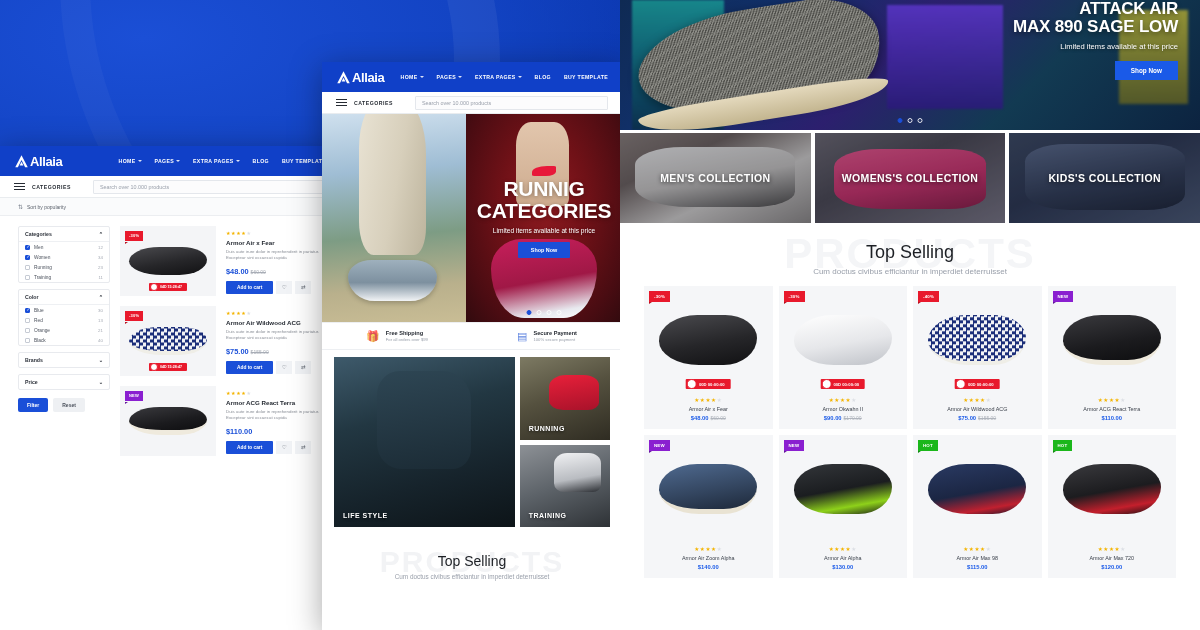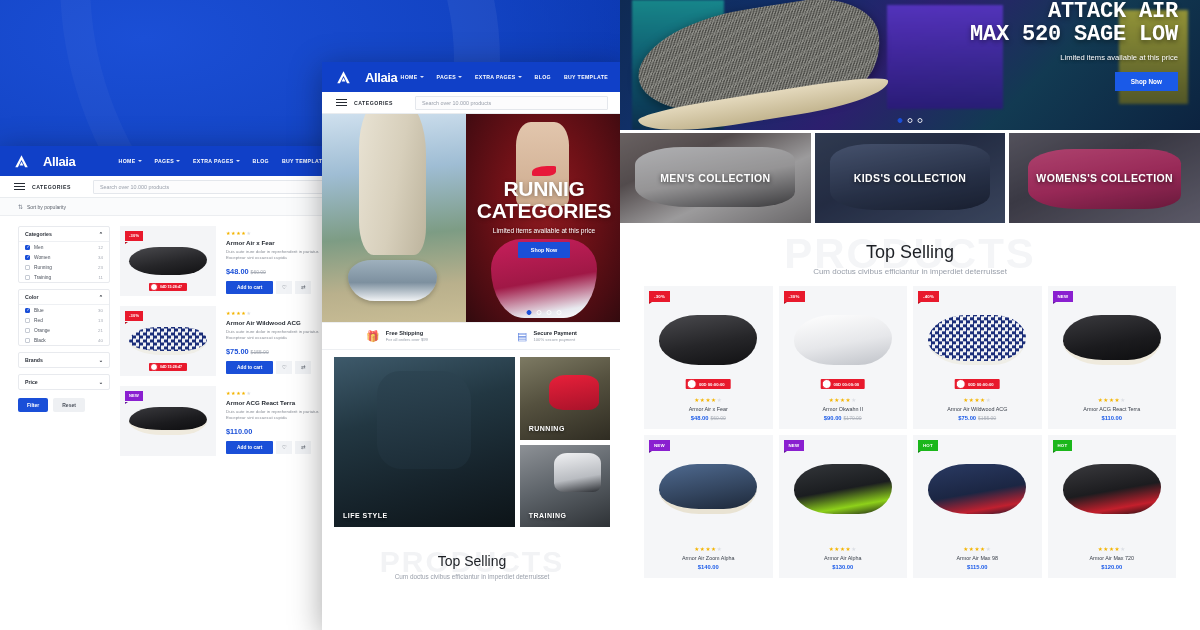--- a/index.html
+++ b/index.html
@@ -30,21 +30,21 @@
 
   
   .win { position: absolute; background: #fff; overflow: hidden; }
   .win.shadowed { box-shadow: 0 6px 30px rgba(0,0,0,0.35); }
 
   
   .navbar {
     background: #1040c8; display: flex; align-items: center;
     padding: 0 14px; height: 30px;
   }
-  .logo { display: flex; align-items: center; gap: 14px; }
+  .logo { display: flex; align-items: center; gap: 1px; }
   .logo-mark {
     width: 15px; height: 15px; position: relative; color: #fff;
   }
   .logo-mark svg { display: block; }
   .logo-text {
     color: #fff; font-size: 13px; font-weight: 700; letter-spacing: -0.4px;
   }
   .nav-links { display: flex; align-items: center; gap: 13px; margin-left: auto; }
   .nav-link {
     color: #fff; font-size: 5.2px; font-weight: 700; letter-spacing: 0.35px;
@@ -276,22 +276,22 @@
     transform: rotate(-9deg);
     box-shadow: 0 3px 12px rgba(0,0,0,0.45);
   }
   .r-hero .bigshoe:after {
     content:""; position:absolute; left:-3%; bottom:-10%; width:104%; height:26%;
     background: linear-gradient(180deg, #e4d9bd 0%, #c3b58f 100%);
     border-radius: 46% 40% 50% 50% / 40% 40% 100% 100%;
   }
   .r-hero-txt { position: absolute; right: 22px; top: 0px; text-align: right; z-index: 5; }
   .r-hero-h {
-    color: #fff; font-size: 22px; font-weight: 700; line-height: 1.06;
-    letter-spacing: -0.2px; text-shadow: 0 2px 5px rgba(0,0,0,0.45); font-family: Liberation Mono, monospace;
+    color: #fff; font-size: 17px; font-weight: 700; line-height: 1.06;
+    letter-spacing: -0.2px; text-shadow: 0 2px 5px rgba(0,0,0,0.45);
   }
   .r-hero-sub { color: #fff; font-size: 7.6px; margin-top: 6px; text-shadow: 0 1px 3px rgba(0,0,0,0.5); }
   .r-hero-btn { display: inline-block; margin-top: 10px; background: #1a5ae8; color: #fff; font-size: 6.4px; font-weight: 700; padding: 6px 16px; }
 
   .coll-row { display: flex; gap: 4px; height: 96px; background: #fff; padding: 3px 0; }
   .coll {
     flex: 1; position: relative; overflow: hidden;
     display: flex; align-items: center; justify-content: center;
   }
   .coll .cl {
@@ -615,44 +615,44 @@
 <div class="win" style="left:620px; top:0; width:580px; height:630px;">
 
   <div class="r-hero">
     <div class="teal1"></div>
     <div class="purple"></div>
     <div class="yellow"></div>
     <div class="bigshoe"></div>
     <div class="r-hero-txt">
       <div class="r-hero-h">
         <div>ATTACK AIR</div>
-        <div>MAX 520 SAGE LOW</div>
+        <div>MAX 890 SAGE LOW</div>
       </div>
       <div class="r-hero-sub">Limited items available at this price</div>
       <span class="r-hero-btn">Shop Now</span>
     </div>
     <div class="dots" id="right-dots">
         <i class="on"></i>
         <i></i>
         <i></i>
       </div>
   </div>
 
   <div class="coll-row" id="coll-row">
       <div class="coll men">
         <div class="scrim2"></div>
         <span class="cl">MEN'S COLLECTION</span>
       </div>
+      <div class="coll women">
+        <div class="scrim2"></div>
+        <span class="cl">WOMENS'S COLLECTION</span>
+      </div>
       <div class="coll kids">
         <div class="scrim2"></div>
         <span class="cl">KIDS'S COLLECTION</span>
-      </div>
-      <div class="coll women">
-        <div class="scrim2"></div>
-        <span class="cl">WOMENS'S COLLECTION</span>
       </div>
     </div>
 
   <div class="sec-head" style="padding:16px 0 4px;">
     <div class="sec-watermark" style="font-size:42px;top:4px;color:#f4f5f7;">PRODUCTS</div>
     <div class="sec-title" style="font-size:18px;">Top Selling</div>
     <div class="sec-sub" style="font-size:8px;">Cum doctus civibus efficiantur in imperdiet deterruisset</div>
   </div>
 
   <div class="pgrid" id="right-grid">

